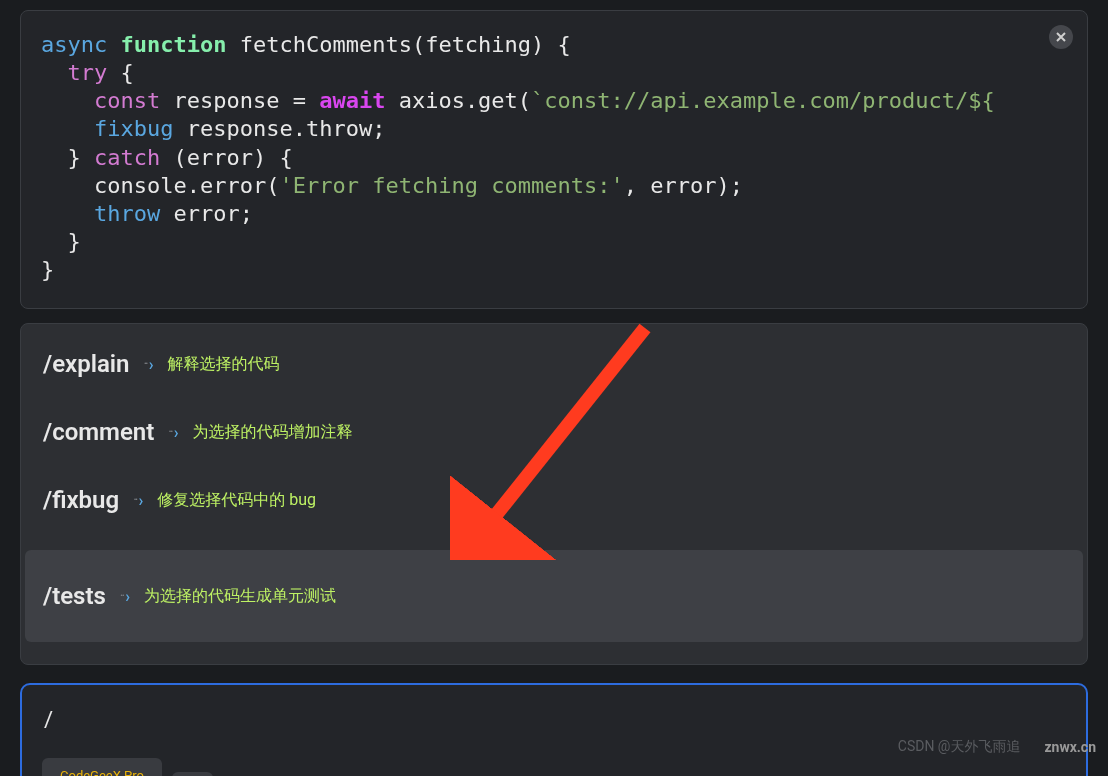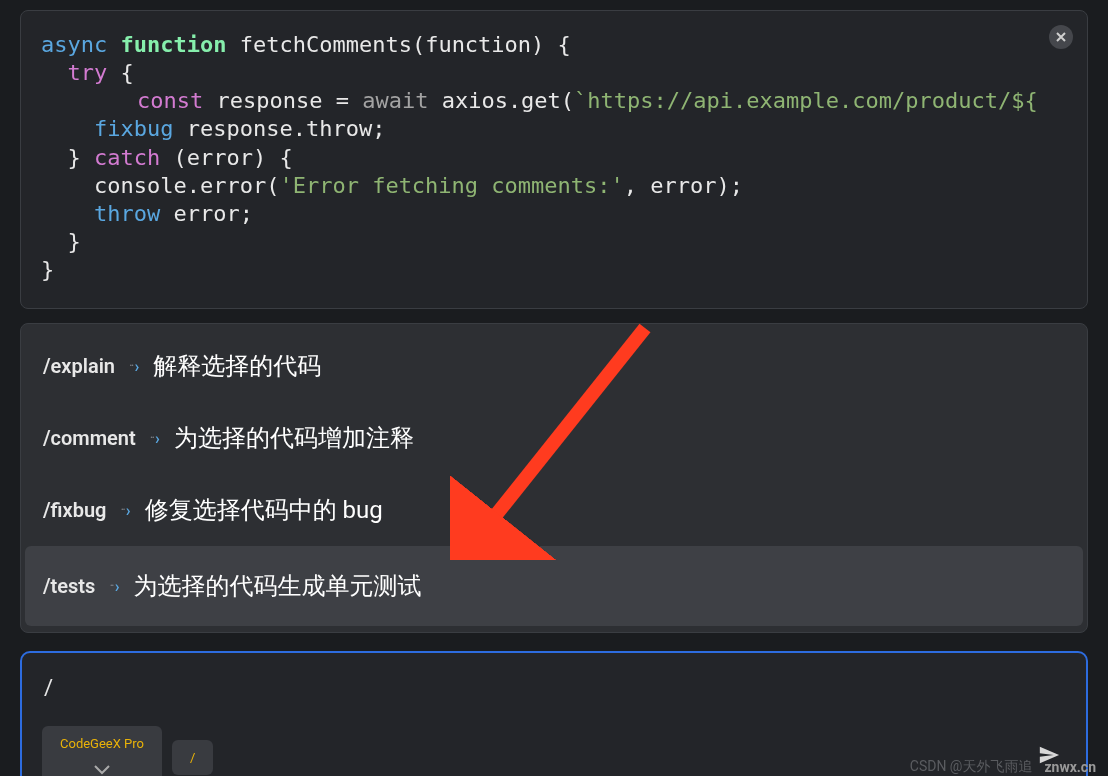--- a/index.html
+++ b/index.html
@@ -43,22 +43,22 @@
       font-size: 22px;
       line-height: 1.28;
       white-space: pre;
       color: #e8e8e8;
       overflow: hidden;
     }
     .kw-async { color: #5aa7e0; }
     .kw-function { color: #86efac; font-weight: bold; }
     .fn-name { color: #e8e8e8; }
     .kw-try { color: #d37bd1; }
-    .kw-const { color: #d37bd1; margin-left: 43px; }
-    .kw-await { color: #a3a3a3; }
+    .kw-const { color: #d37bd1; }
+    .kw-await { color: #d946ef; font-weight: bold; }
     .kw-return { color: #5aa7e0; }
     .kw-catch { color: #d37bd1; }
     .kw-throw { color: #5aa7e0; }
     .str { color: #8fb573; }
     .punct { color: #e8e8e8; }
 
     .suggestions {
       background: #2d2f33;
       border: 1px solid #3a3d42;
       border-radius: 8px;
@@ -68,47 +68,47 @@
     .suggestion-item {
       padding: 20px 22px;
       display: flex;
       align-items: center;
       gap: 14px;
       cursor: pointer;
     }
     .suggestion-item.selected {
       background: #3e4045;
       border-radius: 6px;
-      margin: 0 4px;
-      padding: 24px 18px;
+      margin: 16px 4px;
+      padding: 32px 18px;
       text-align: center;
     }
     .cmd {
       color: #e8e8e8;
-      font-size: 20px;
+      font-size: 24px;
       font-weight: 600;
     }
     .arrow-icon {
       display: inline-flex;
       align-items: center;
       gap: 2px;
     }
     .dots {
       color: #7a7d82;
       font-size: 14px;
       letter-spacing: -2px;
     }
     .arr {
       color: #5aa7e0;
       font-size: 16px;
       font-weight: 600;
     }
     .desc {
-      color: #ffffff;
-      font-size: 24px;
+      color: #bef264;
+      font-size: 16px;
     }
 
     .input-panel {
       background: #232529;
       border: 2px solid #2d6cdf;
       border-radius: 10px;
       margin: 18px 20px 0 20px;
       padding: 18px 20px 18px 20px;
     }
     .input-text {
@@ -154,45 +154,45 @@
 
     .red-arrow {
       position: absolute;
       top: 320px;
       left: 450px;
       pointer-events: none;
     }
 
     .watermark {
       position: absolute;
-      bottom: 0;
+      bottom: 20px;
       right: 12px;
       font-size: 14px;
       color: #5a5c60;
       display: flex;
       align-items: center;
-      gap: 12px;
+      gap: 24px;
     }
     .watermark .bold {
       font-weight: 700;
       color: #999;
     }
   </style>
 </head>
 <body>
 
 <div class="code-panel">
   <div class="close-btn">
     <svg width="10" height="10" viewBox="0 0 10 10">
         <path d="M1 1 L9 9 M9 1 L1 9" stroke="#d0d0d0" stroke-width="2" fill="none"></path>
       </svg>
   </div>
-  <div class="code-block"><span class="kw-async">async</span> <span class="kw-function">function</span> <span class="fn-name">fetchComments</span><span class="punct">(function) {</span>
+  <div class="code-block"><span class="kw-async">async</span> <span class="kw-function">function</span> <span class="fn-name">fetchComments</span><span class="punct">(fetching) {</span>
   <span class="kw-try">try</span><span class="punct"> {</span>
-    <span class="kw-const">const</span><span> response = </span><span class="kw-await">await</span><span> axios.get(</span><span class="str">`https://api.example.com/product/${</span>
+    <span class="kw-const">const</span><span> response = </span><span class="kw-await">await</span><span> axios.get(</span><span class="str">`const://api.example.com/product/${</span>
     <span class="kw-return">fixbug</span><span> response.throw;</span>
   <span>} </span><span class="kw-catch">catch</span><span> (error) {</span>
     <span>console.error(</span><span class="str">'Error fetching comments:'</span><span>, error);</span>
     <span class="kw-throw">throw</span><span> error;</span>
   <span>}</span>
 <span>}</span></div>
 </div>
 
 <div class="suggestions">
   <div class="suggestion-item">

